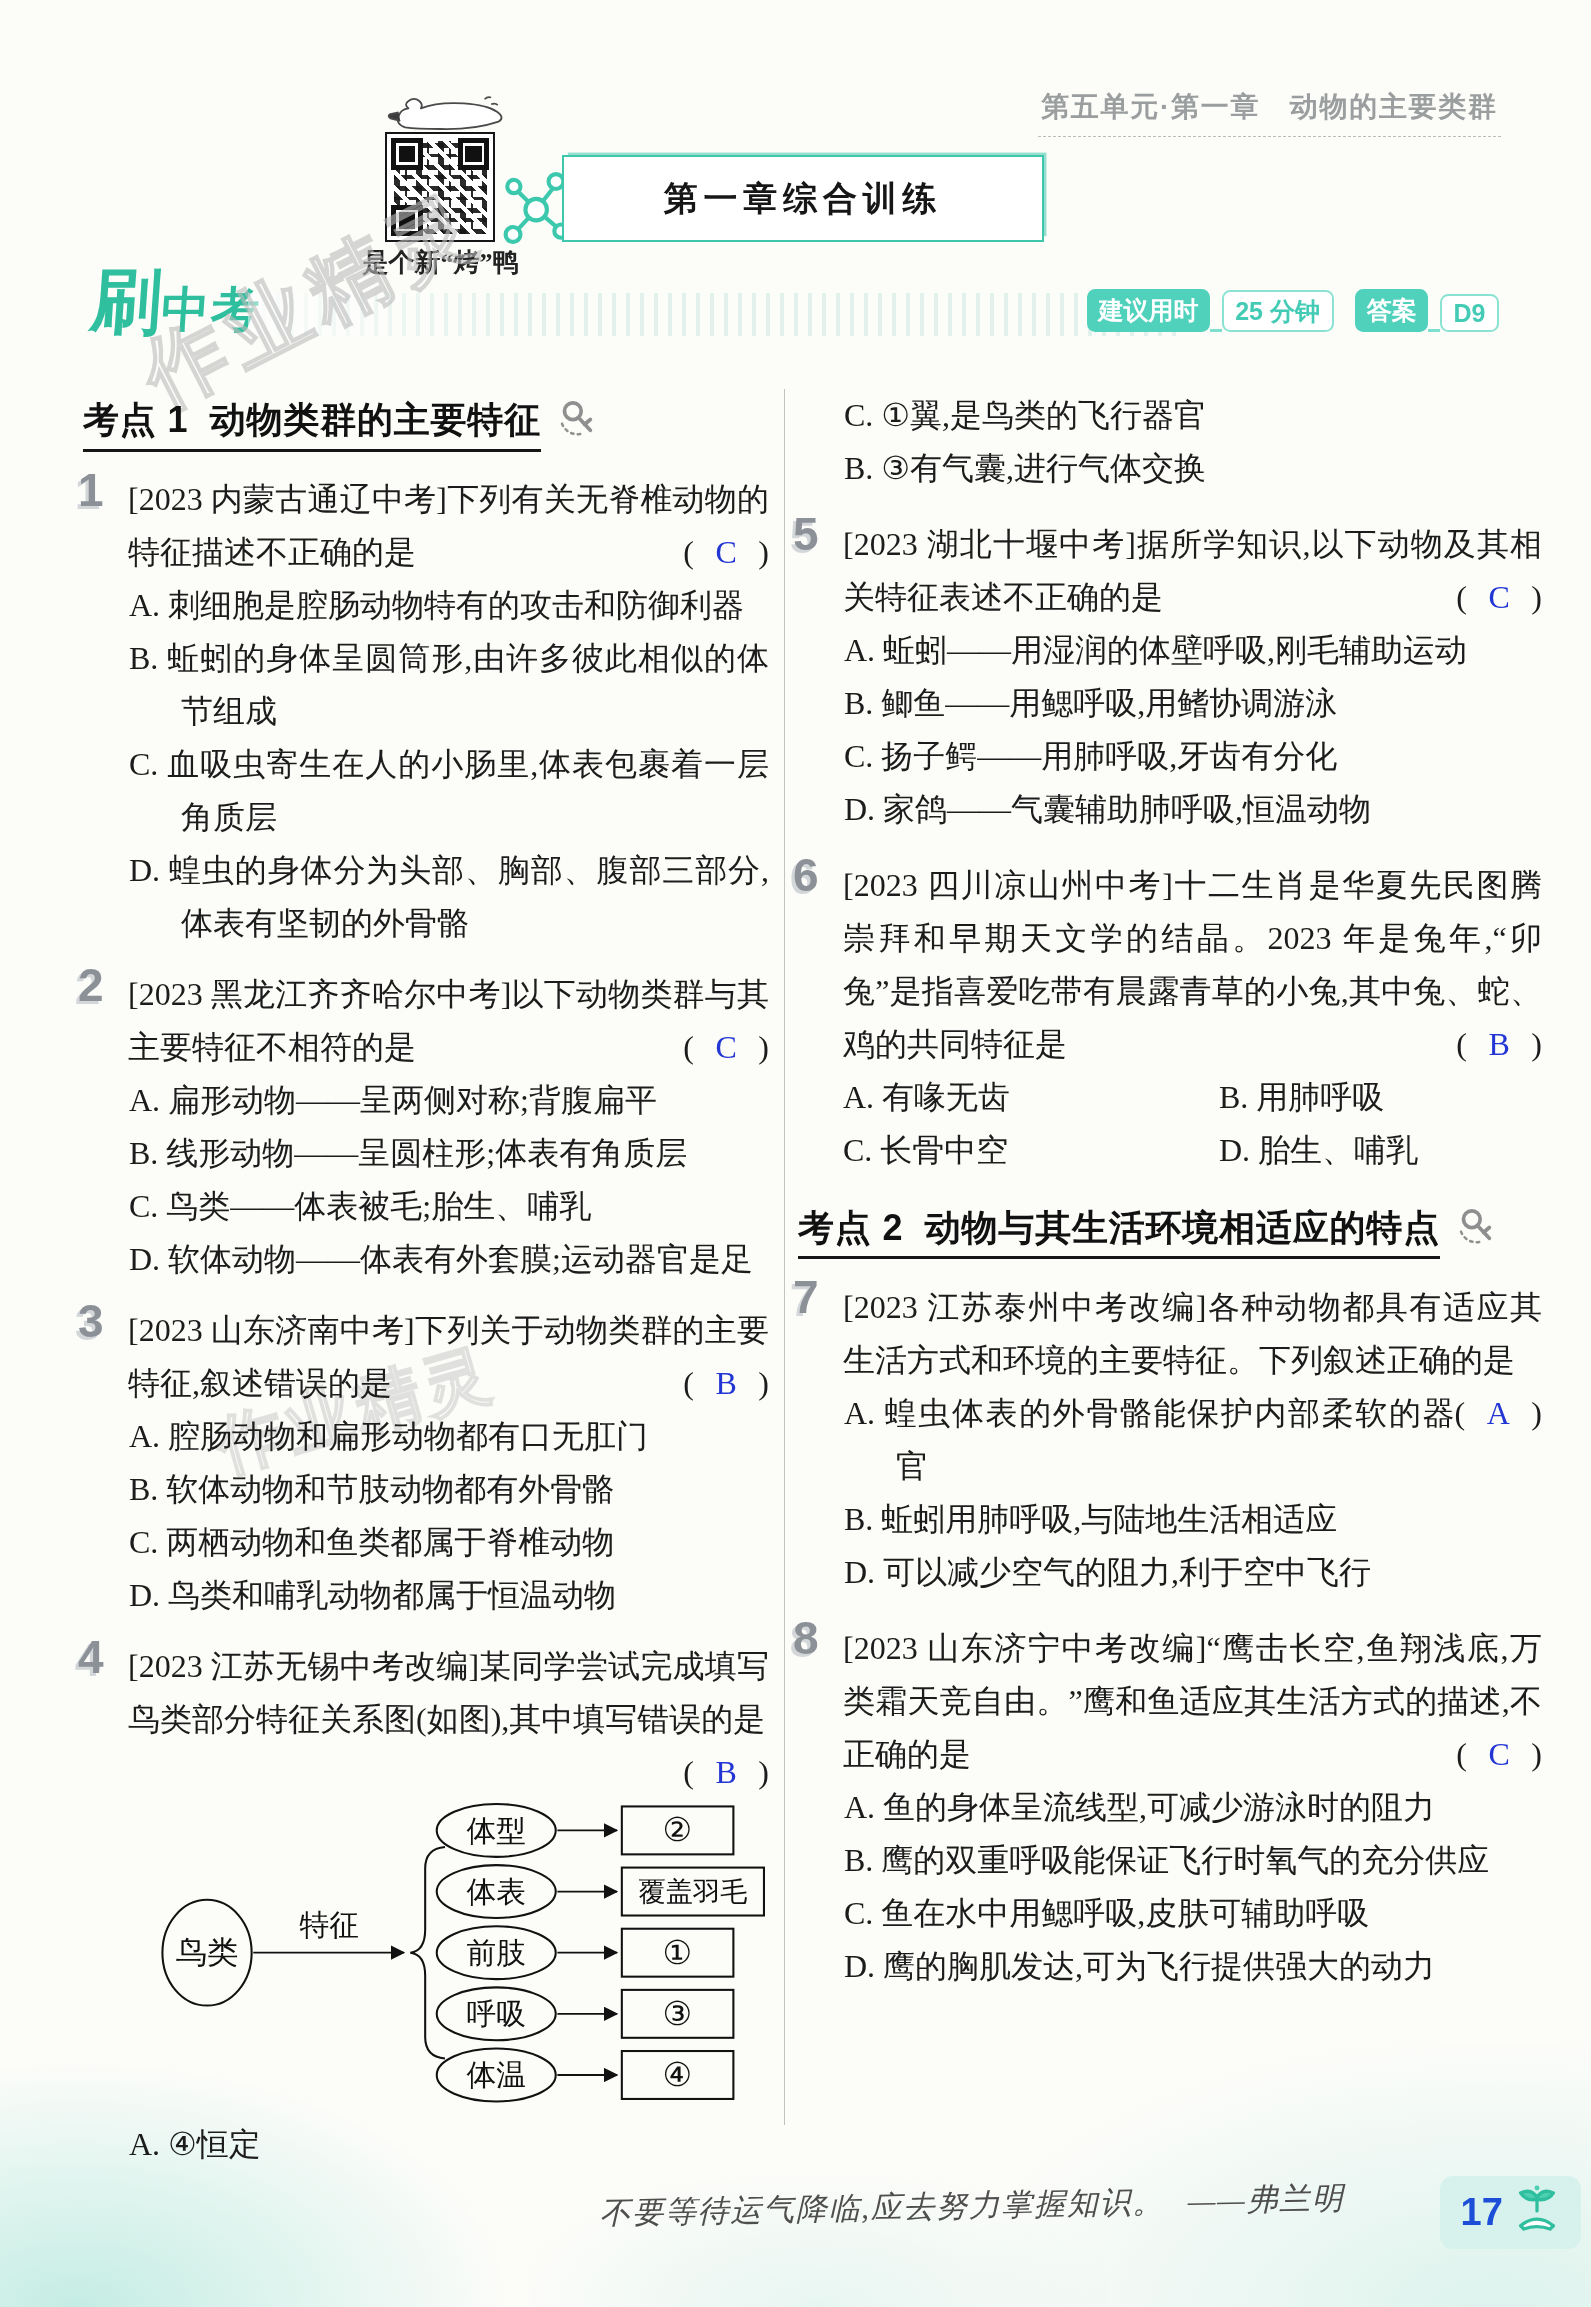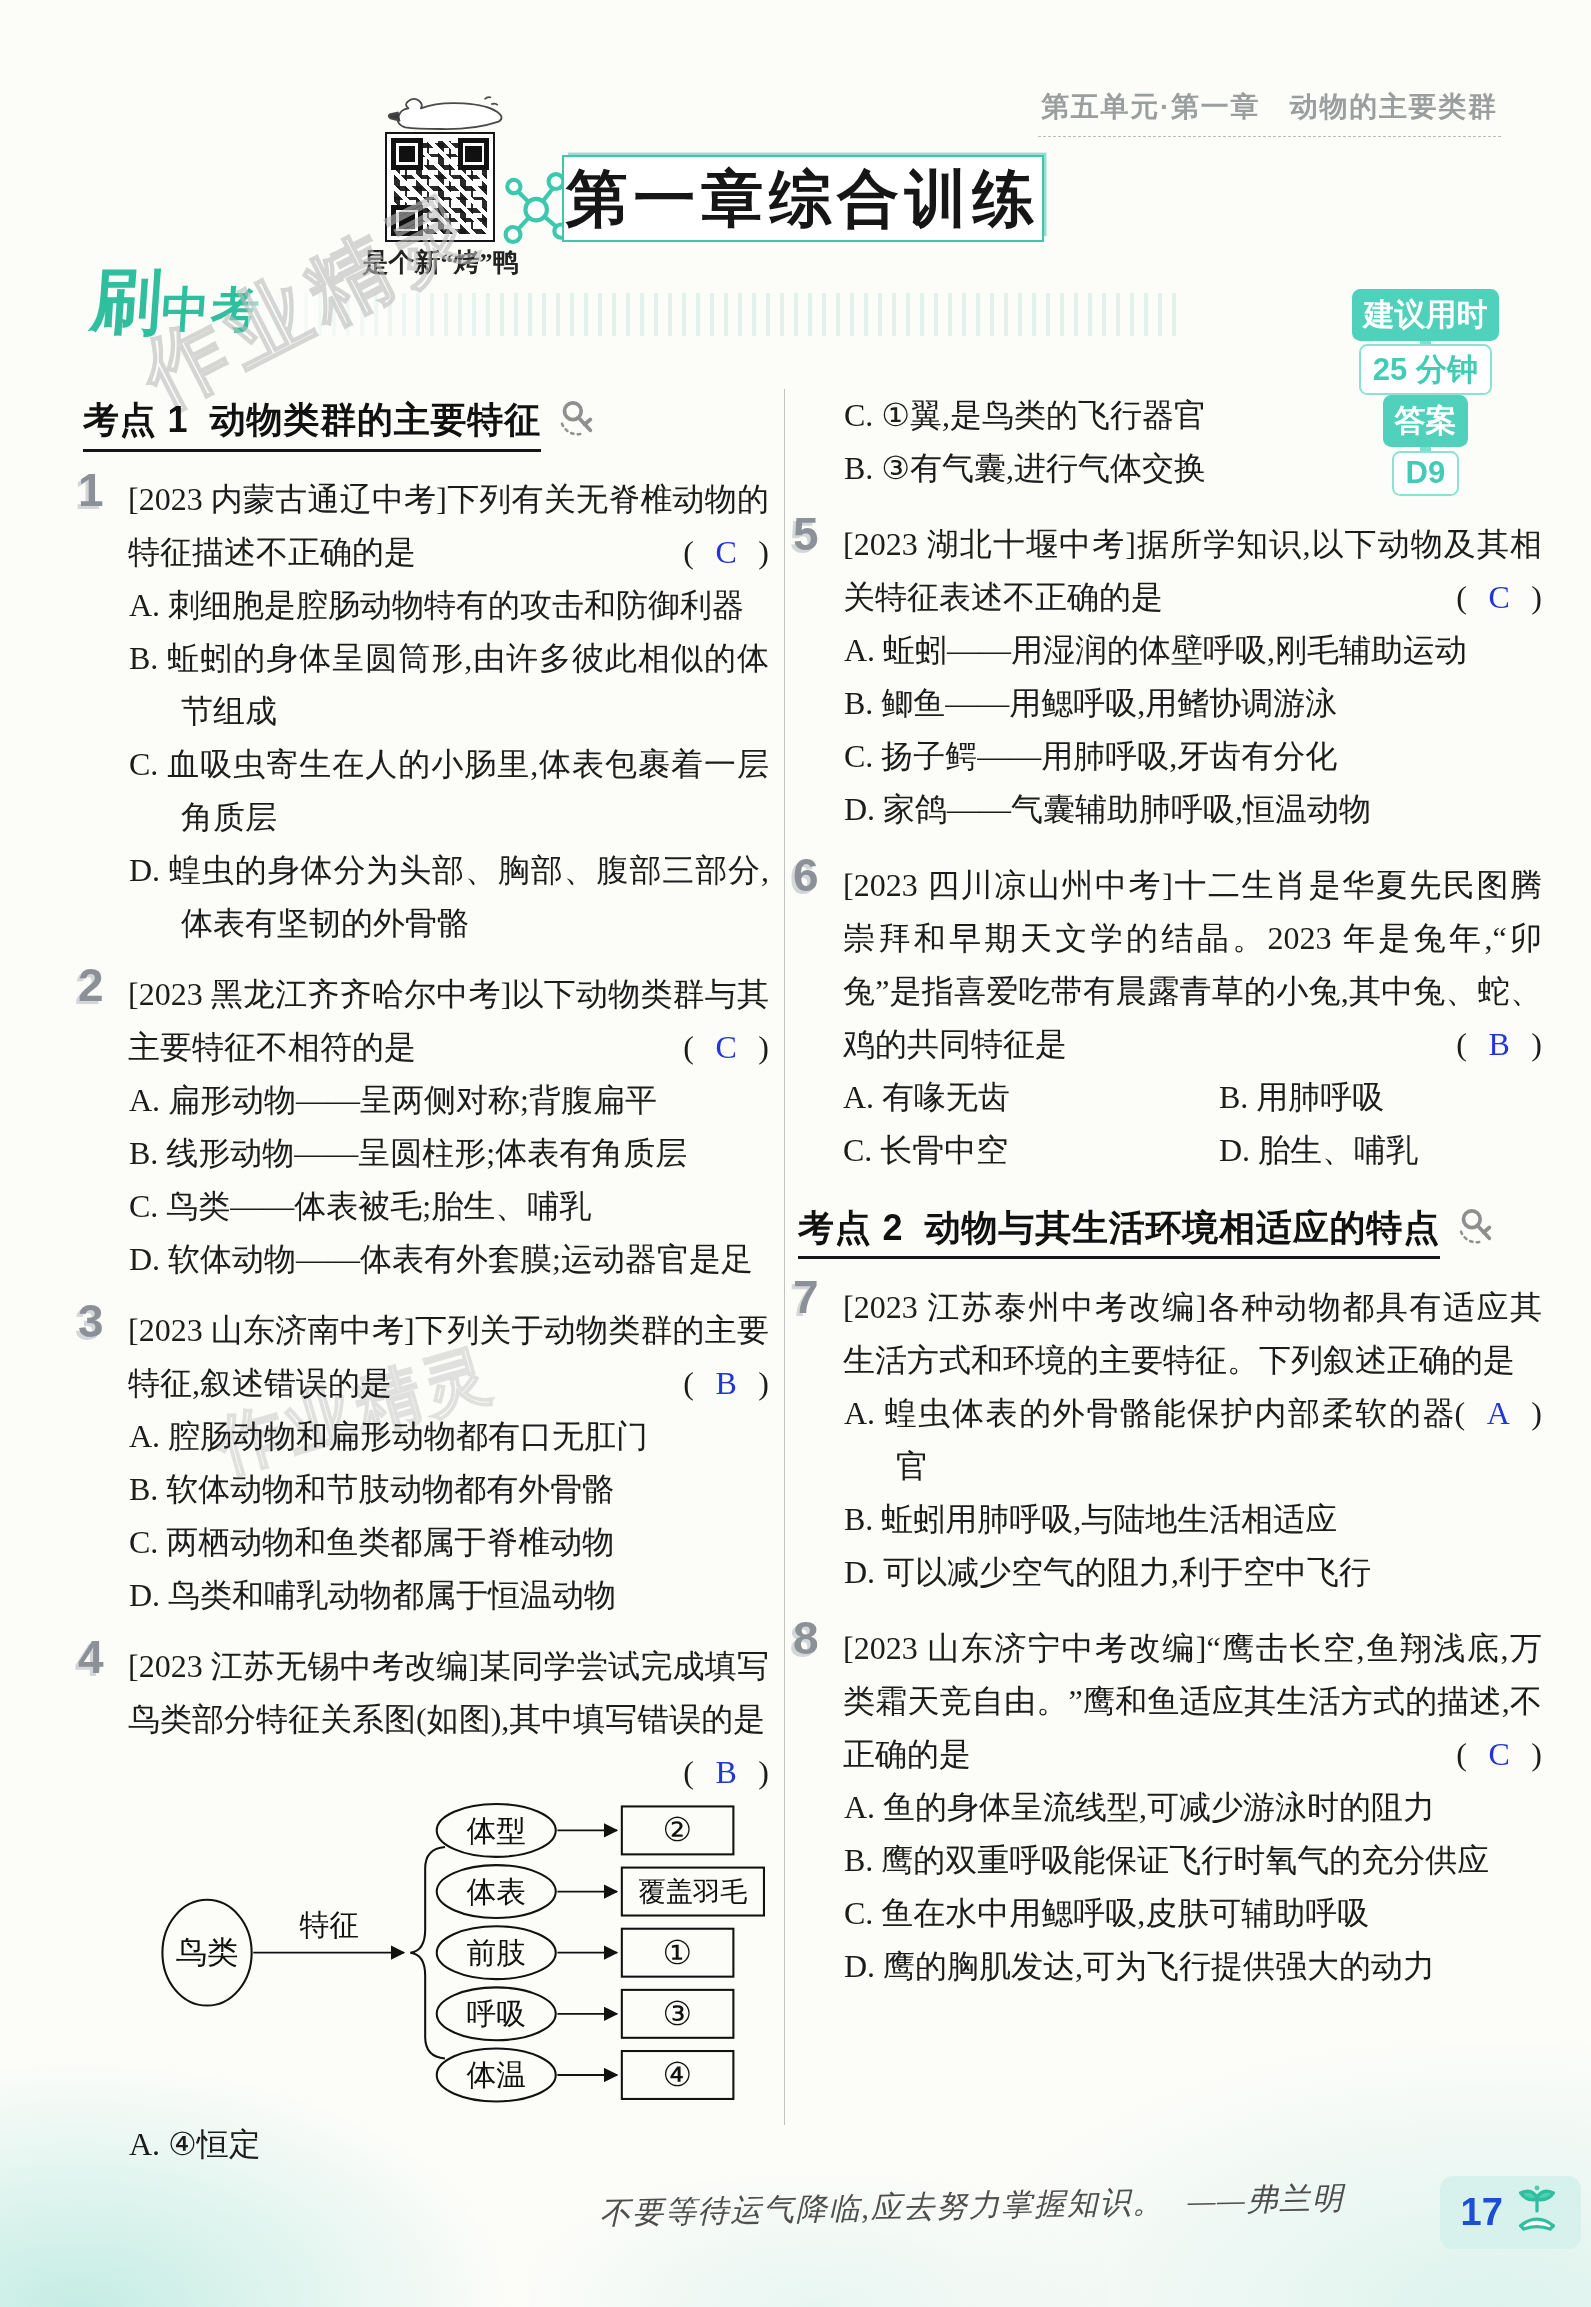--- a/index.html
+++ b/index.html
@@ -46,33 +46,33 @@
   }
   .molecule{position:absolute; left:503px; top:170px; width:68px; height:76px;}
   .title-box{
     position:absolute; left:562px; top:155px; width:478px; height:83px;
     border:2.5px solid #3fc7ab; background:#fff;
     box-shadow:4.1px -4.1px 0 -1.7px rgba(63,199,171,.55);
     display:flex; align-items:center; justify-content:center;
   }
   .title-box .t{
     font-family:"Liberation Sans","DejaVu Sans",sans-serif;
-    font-weight:900; font-size:62px; letter-spacing:5.8px; color:#161616;
+    font-weight:900; font-size:34px; letter-spacing:5.8px; color:#161616;
   }
   .brand{position:absolute; left:91px; top:266px;
     font-family:"Liberation Sans","DejaVu Sans",sans-serif;
     color:#2fbf9f; font-weight:900; transform:skewX(-4deg); line-height:1;}
   .brand .b1{font-size:71px;}
   .brand .b2{font-size:48px; letter-spacing:1.7px;}
   .stripe-band{position:absolute; left:248px; top:293px; width:934px; height:43px; opacity:.55;
     background:
       linear-gradient(90deg, rgba(255,255,255,.9), rgba(255,255,255,0) 30%),
       repeating-linear-gradient(90deg, rgba(125,200,188,.38) 0 4.1px, rgba(125,200,188,0) 4.1px 14px);}
-  .badges{position:absolute; top:289px; right:93px; display:flex; align-items:center;
-    font-family:"Liberation Sans","DejaVu Sans",sans-serif; font-size:31px; font-weight:700;flex-direction:column;}
+  .badges{position:absolute; top:289px; right:93px; display:flex; align-items:flex-end;
+    font-family:"Liberation Sans","DejaVu Sans",sans-serif; font-size:25px; font-weight:700;}
   .badge-fill{background:#4fd1bb; color:#fff; border-radius:8.3px; padding:5px 11.6px;}
   .badge-line{background:#fff; color:#43cbb5; border:2.5px solid #8ae2d3; border-radius:8.3px; padding:2.5px 11.6px;}
   .badge-conn{width:11.6px; height:3.3px; background:#7ddfcf;}
   .badge-gap{width:21.5px;}
   
   .wm{position:absolute; font-family:"Liberation Sans","DejaVu Sans",sans-serif;
     font-weight:900; color:transparent; -webkit-text-stroke:1.7px #bcbcbc;
     opacity:.6; pointer-events:none; white-space:nowrap;}
   .wm1{left:124px; top:334px; font-size:83px; letter-spacing:8.3px; transform:rotate(-27deg); transform-origin:left top;}
   .wm2{left:207px; top:1406px; font-size:66px; letter-spacing:5px; transform:rotate(-16deg); transform-origin:left top; -webkit-text-stroke:1.7px #c6c6c6; opacity:.5;}

